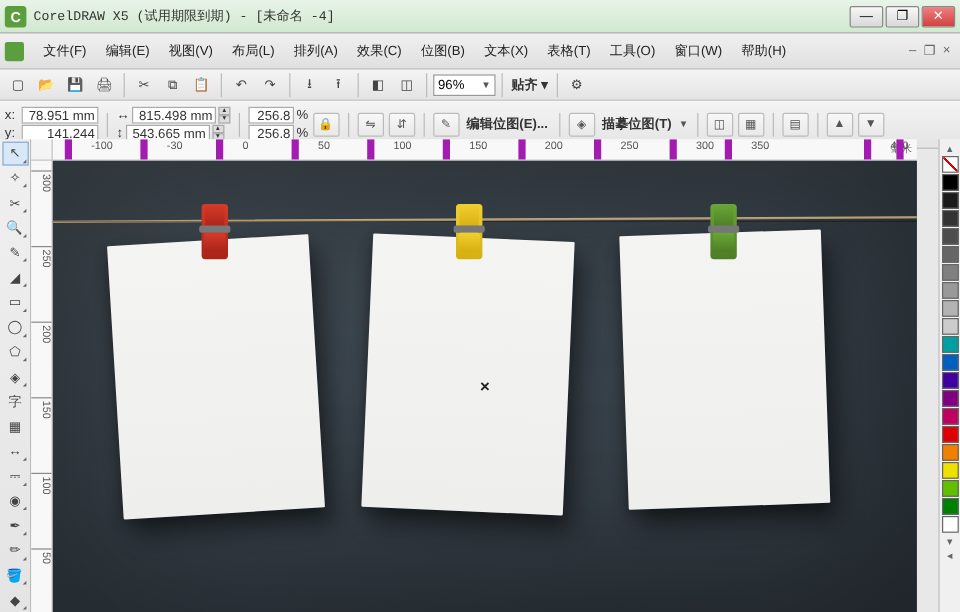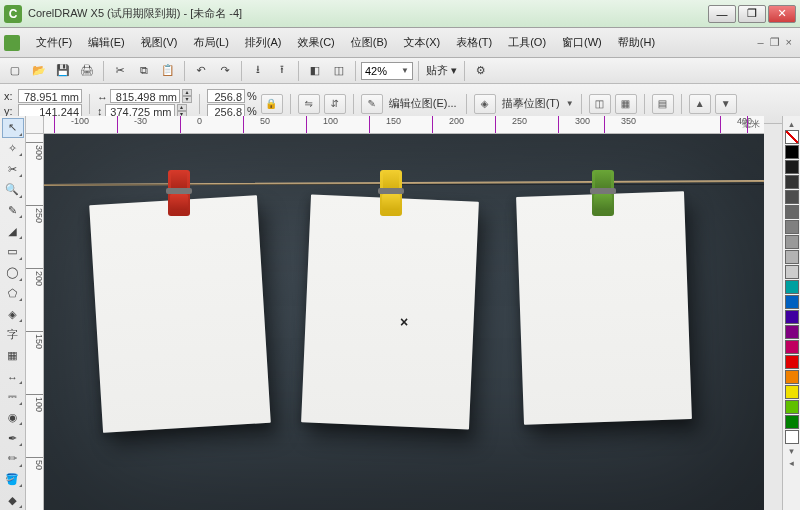--- a/index.html
+++ b/index.html
@@ -1,21 +1,21 @@
 <!DOCTYPE html>
 <html><head>
 <meta charset="utf-8">
 <style>
 * { margin: 0; padding: 0; box-sizing: border-box; font-family: "Microsoft YaHei", Tahoma, sans-serif; font-size: 11px; }
 body { width: 800px; height: 510px; background: #e8e8e8; overflow: hidden; position: relative; }
 
 
 .titlebar { height: 28px; background: linear-gradient(#e8f4e8, #d0e8d0); display: flex; align-items: center; padding: 0 4px; border-bottom: 1px solid #a0a0a0; }
 .app-icon { width: 18px; height: 18px; background: #5a9e3e; border-radius: 3px; margin-right: 6px; display: flex; align-items: center; justify-content: center; color: white; font-weight: bold; font-size: 12px; }
-.title-text { flex: 1; color: #333; }
+.title-text { flex: 1; color: #333; font-family: Liberation Mono, monospace; }
 .winbtns { display: flex; gap: 2px; }
 .winbtn { width: 28px; height: 18px; border: 1px solid #888; background: linear-gradient(#f8f8f8,#d8d8d8); border-radius: 2px; display: flex; align-items: center; justify-content: center; }
 .winbtn.close { background: linear-gradient(#f08080,#d04040); color: #fff; }
 
 
 .menubar { height: 30px; background: linear-gradient(#f0f0f0,#e0e0e0); display: flex; align-items: center; padding: 0 4px; border-bottom: 1px solid #b0b0b0; }
 .menu-icon { width: 16px; height: 16px; background: #5a9e3e; border-radius: 2px; margin-right: 8px; }
 .menuitem { padding: 2px 8px; color: #222; cursor: default; }
 .mdi-btns { margin-left: auto; display: flex; gap: 6px; padding-right: 4px; color: #666; }
 
@@ -29,35 +29,35 @@
 
 .propbar { height: 40px; background: linear-gradient(#f4f4f4,#e4e4e4); display: flex; align-items: center; padding: 0 4px; border-bottom: 1px solid #bbb; gap: 4px; }
 .coord-block { display: flex; flex-direction: column; gap: 1px; font-size: 10px; color: #333; }
 .coord-row { display: flex; align-items: center; gap: 2px; }
 .coord-row .lbl { width: 12px; }
 .coord-row .val { width: 64px; text-align: right; border: 1px solid #aaa; background: #fff; padding: 0 2px; height: 14px; line-height: 14px; }
 .size-block .val { width: 70px; }
 .spin { width: 10px; height: 14px; display: flex; flex-direction: column; }
 .spin div { flex: 1; background: #ddd; border: 1px solid #aaa; font-size: 6px; line-height: 5px; text-align: center; }
 .pct-block .val { width: 38px; }
-.plabel { color: #333; padding: 0 2px; }
+.plabel { color: #333; padding: 0 2px; font-weight: bold; }
 .pbtn { width: 22px; height: 20px; border: 1px solid #bbb; background: linear-gradient(#f8f8f8,#e8e8e8); border-radius: 2px; display:flex; align-items:center; justify-content:center; font-size:10px; color:#555;}
 
 
 .workarea { position: absolute; top: 116px; left: 0; right: 0; bottom: 0; display: flex; }
 .toolbox { width: 26px; background: linear-gradient(#f0f0f0,#e4e4e4); border-right: 1px solid #bbb; display: flex; flex-direction: column; align-items: center; padding-top: 2px; gap: 1px; }
 .toolbox .tool { width: 22px; height: 20px; display: flex; align-items: center; justify-content: center; color: #444; border: 1px solid transparent; position: relative; }
 .toolbox .tool.active { background: #d8e8f8; border-color: #8ac; }
 .toolbox .tool .fly { position:absolute; bottom:1px; right:1px; width:0; height:0; border-left:3px solid transparent; border-bottom:3px solid #666; }
 
 .ruler-corner { width: 18px; height: 18px; background: #f4f4f4; border-right: 1px solid #bbb; border-bottom: 1px solid #bbb; position: absolute; top: 0; left: 0; }
 .ruler-top { position: absolute; top: 0; left: 18px; right: 18px; height: 18px; background: #f8f8f8; border-bottom: 1px solid #bbb; overflow: hidden; }
 .ruler-left { position: absolute; top: 18px; left: 0; width: 18px; bottom: 0; background: #f8f8f8; border-right: 1px solid #bbb; overflow: hidden; }
 .ruler-unit { position:absolute; top:2px; right:4px; font-size:9px; color:#666; }
-.tick-h { position: absolute; top: 0; height: 32px; border-left: 1px solid #a21caf; font-size: 9px; color: #555; padding-left: 16px; line-height: 11px; }
+.tick-h { position: absolute; top: 0; height: 32px; border-left: 6px solid #a21caf; font-size: 9px; color: #555; padding-left: 16px; line-height: 11px; }
 .tick-v { position: absolute; left: 0; width: 18px; border-top: 1px solid #888; font-size: 9px; color: #555; writing-mode: vertical-rl; text-orientation: mixed; padding-top: 2px; }
 
 .canvas-wrap { position: absolute; top: 0; left: 0; right: 0; bottom: 0; }
 .canvas { position: absolute; top: 18px; left: 18px; right: 18px; bottom: 0; background: #38424a; overflow: hidden; }
 
 
 .wall { position: absolute; inset: 0; background: linear-gradient(160deg,#454f57 0%, #38424a 50%, #2f373e 100%); }
 .vign { position:absolute; inset:0; box-shadow: inset 0 0 120px 40px rgba(0,0,0,0.35); }
 .string { position: absolute; top: 48px; left: -10px; right: -10px; height: 2px; background: linear-gradient(#cab088,#a08860); border-radius: 2px; transform: rotate(-0.3deg);}
 .string2 { position: absolute; top: 50px; left: -10px; right: -10px; height: 1px; background: rgba(0,0,0,0.3);}
@@ -133,21 +133,21 @@
   <div class="tbtn">↶</div>
   <div class="tbtn">↷</div>
   <div class="sep"></div>
   <div class="tbtn">⭳</div>
   <div class="tbtn">⭱</div>
   <div class="sep"></div>
   <div class="tbtn">◧</div>
   <div class="tbtn">◫</div>
   <div class="sep"></div>
   <div class="zoom-box">
-    <span>42%</span>
+    <span>96%</span>
     <span class="drop-arrow">▼</span>
   </div>
   <div class="sep"></div>
   <div class="plabel">贴齐 ▾</div>
   <div class="sep"></div>
   <div class="tbtn">⚙</div>
 </div>
 
 <div class="propbar">
   <div class="coord-block">
@@ -165,21 +165,21 @@
     <div class="coord-row">
       <span>↔</span>
       <span class="val">815.498 mm</span>
       <div class="spin">
           <div>▴</div>
           <div>▾</div>
         </div>
     </div>
     <div class="coord-row">
       <span>↕</span>
-      <span class="val">374.725 mm</span>
+      <span class="val">543.665 mm</span>
       <div class="spin">
           <div>▴</div>
           <div>▾</div>
         </div>
     </div>
   </div>
   <div class="sep"></div>
   <div class="coord-block pct-block">
     <div class="coord-row">
       <span class="val">256.8</span>

